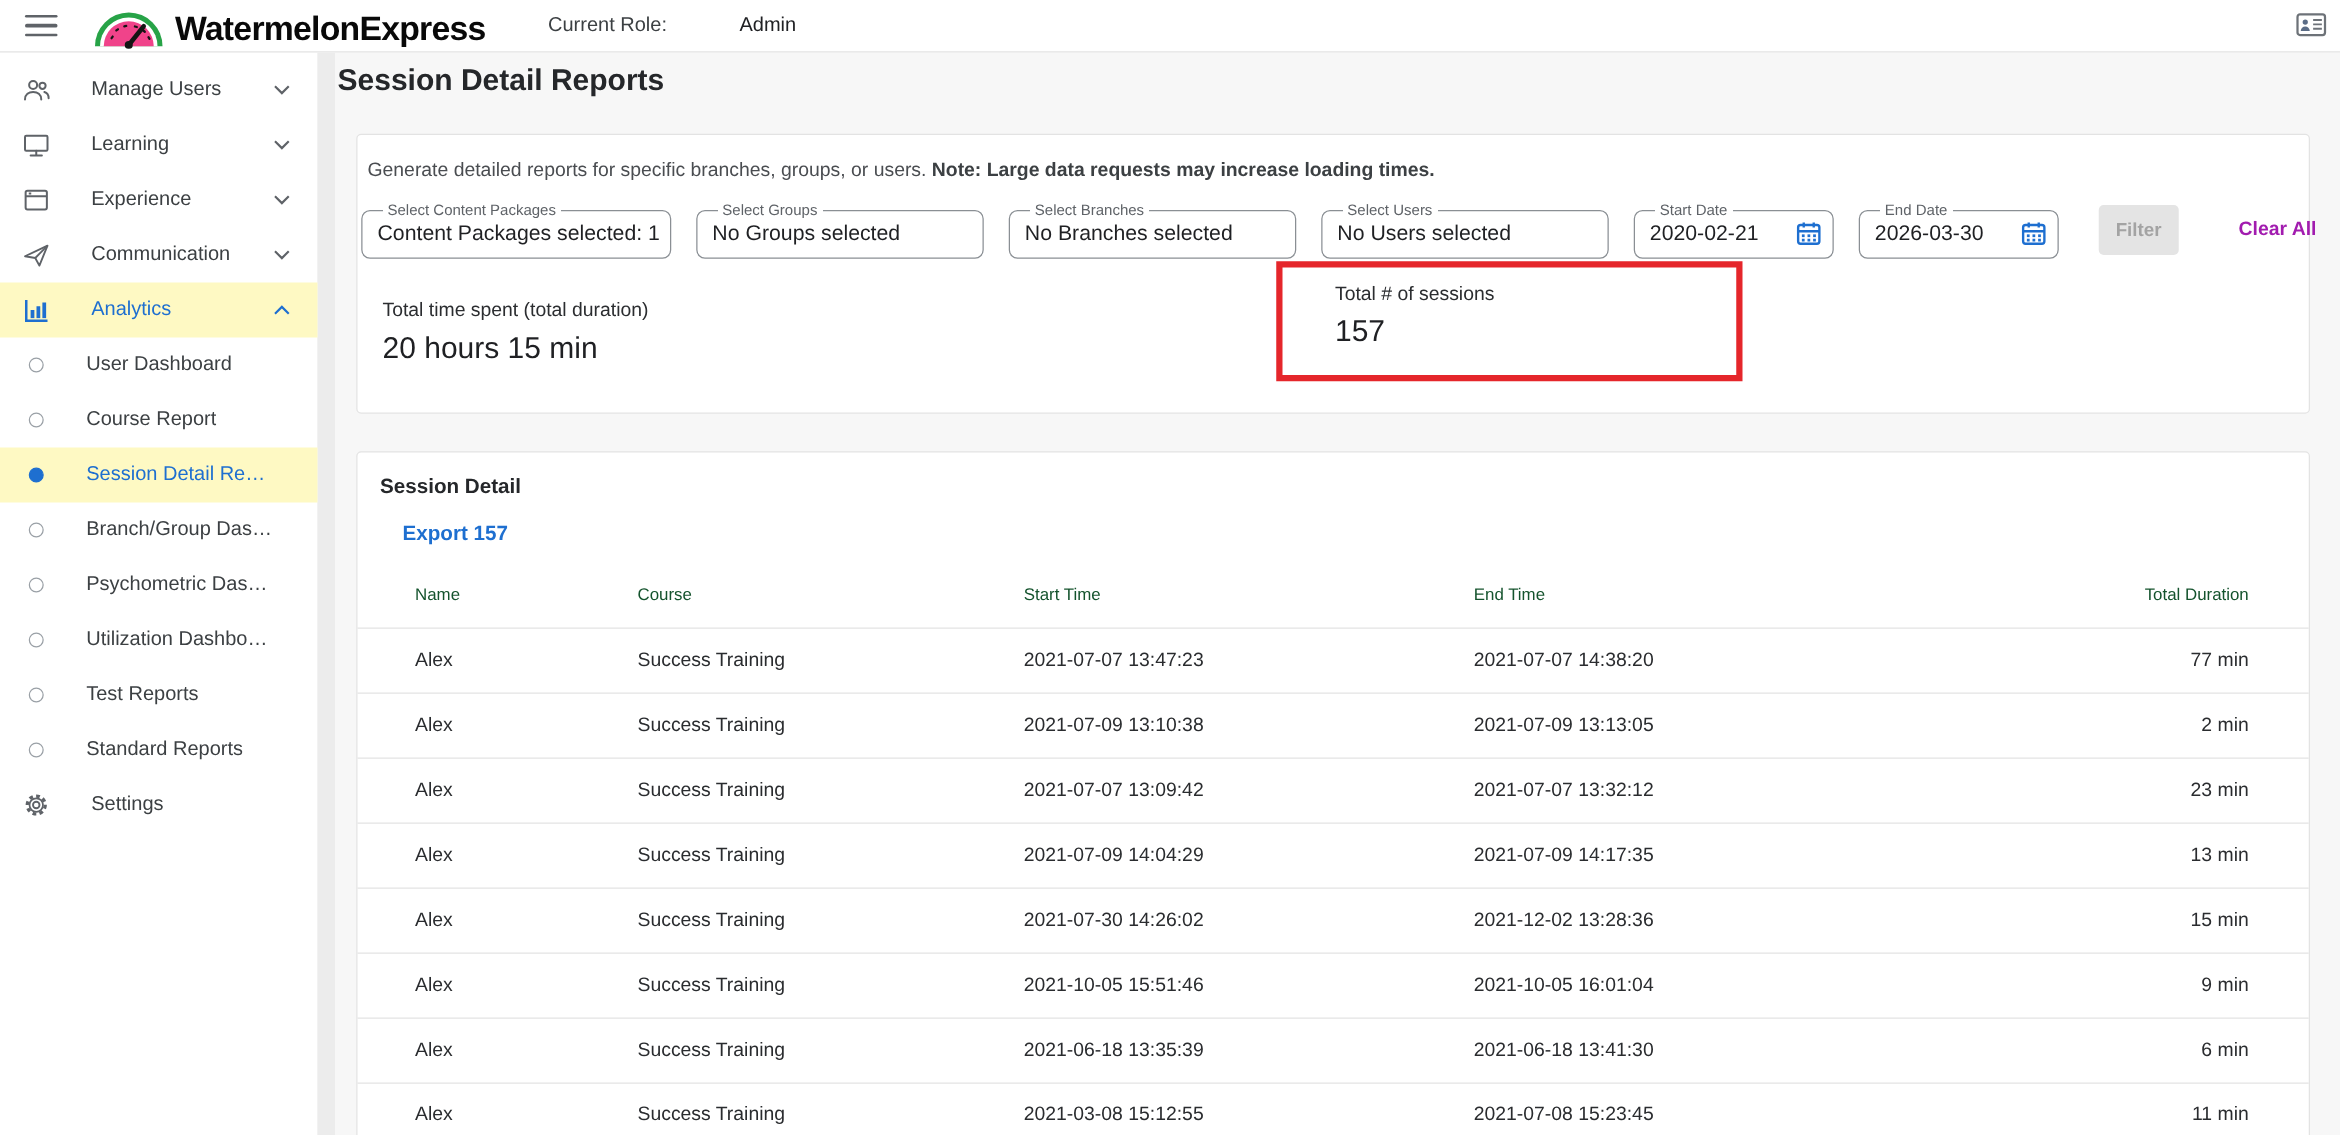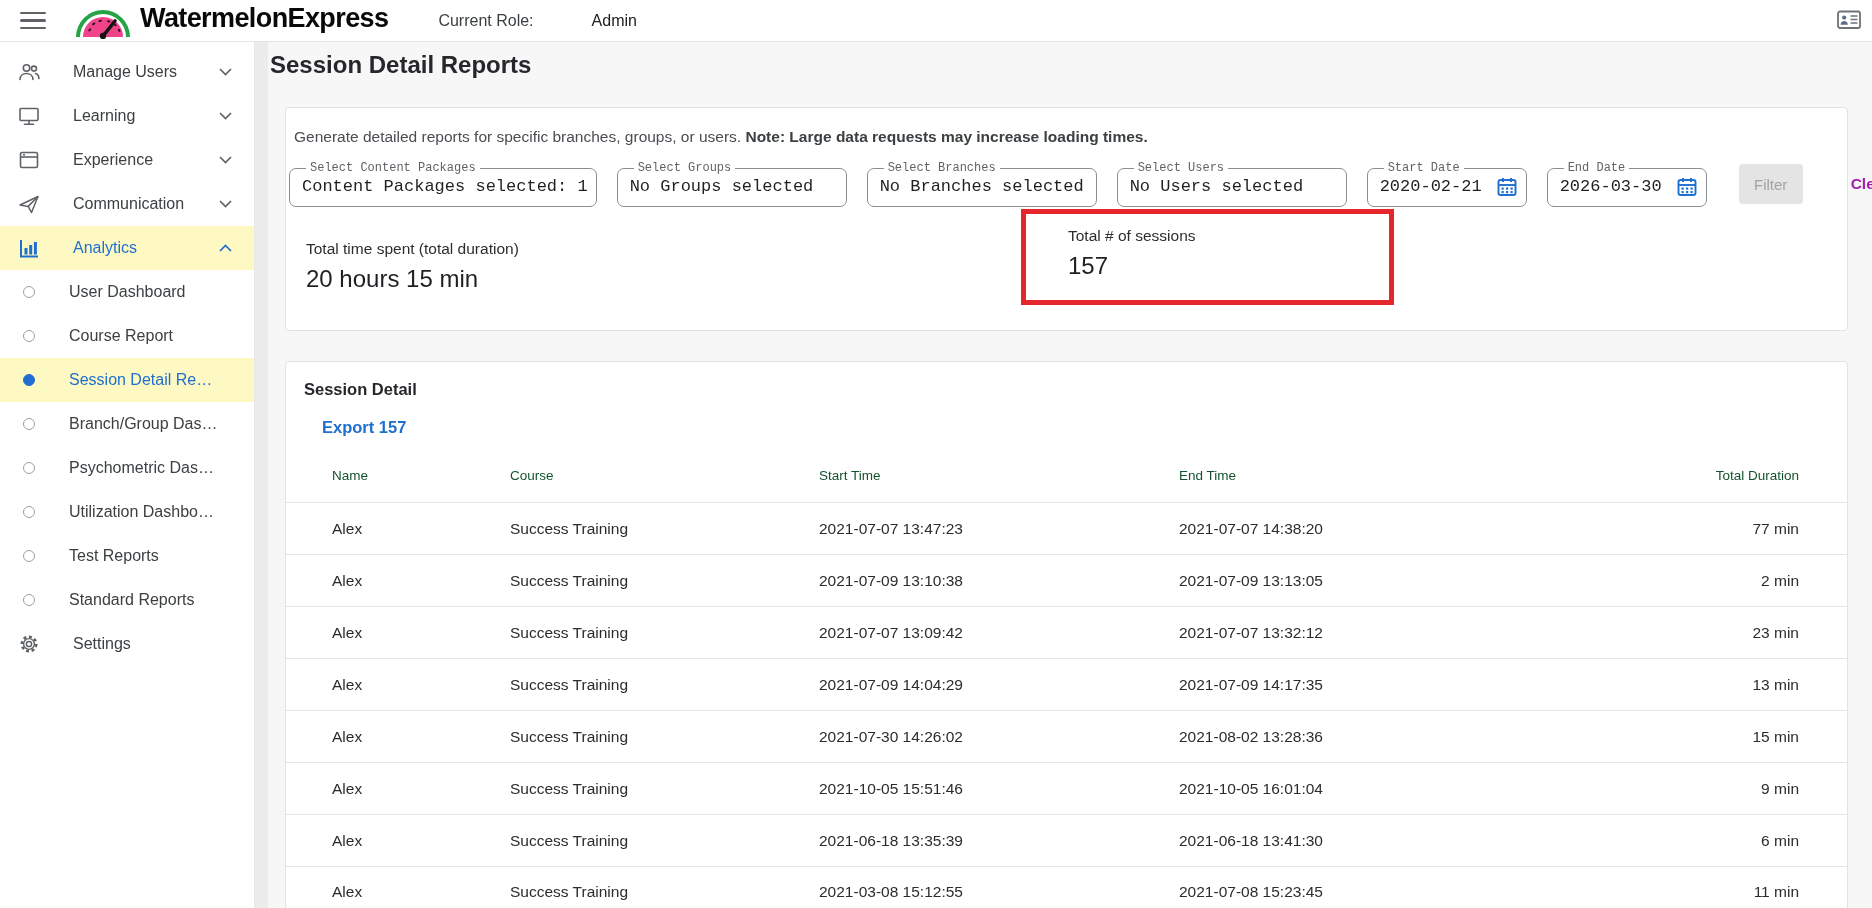--- a/index.html
+++ b/index.html
@@ -3,21 +3,21 @@
 <meta charset="utf-8">
 <style>
   * { margin:0; padding:0; box-sizing:border-box; }
   html,body { width:1872px; height:908px; overflow:hidden; }
   body { font-family:"Liberation Sans","DejaVu Sans",sans-serif; background:#f7f7f7; color:#202124; }
 
   
   .hdr { height:42px; background:#fff; border-bottom:1px solid #e4e4e4; display:flex; align-items:center; position:relative; }
   .burger { width:26px; display:flex; flex-direction:column; gap:5px; margin-left:20px; cursor:pointer; }
   .burger span { height:2.5px; background:#5f6368; border-radius:2px; display:block; }
-  .brand { display:flex; align-items:flex-start; margin-left:28px; gap:8px; }
+  .brand { display:flex; align-items:flex-end; margin-left:28px; gap:8px; }
   .brand-name { font-size:27px; font-weight:800; letter-spacing:-0.6px; color:#090909; }
   .role { display:flex; margin-left:50px; font-size:16px; color:#3c4043; }
   .role .lab { }
   .role .val { margin-left:58px; color:#202124; }
   .account { position:absolute; right:10px; top:8px; width:26px; height:24px; cursor:pointer; }
 
   
   .shell { display:flex; height:866px; }
   .sidebar { width:255px; background:#fff; border-right:1px solid #e6e6e6; padding-top:8px; flex:none; }
   .scrolltrack { width:13px; background:#ececec; flex:none; }
@@ -35,30 +35,30 @@
   
   .main { flex:1; overflow:hidden; }
   .page-title { font-size:24px; font-weight:700; color:#25272a; margin:9px 0 0 2px; line-height:27px; }
   .card { width:1563px; margin-left:17px; background:#fff; border:1px solid #e3e3e3; border-radius:4px; }
 
   .filter-card { margin-top:29px; height:224px; padding-top:16px; position:relative; }
   .desc { margin-left:8px; font-size:15.5px; color:#4a4d51; line-height:26px; }
   .desc b { color:#3c4043; }
 
   .filter-row { display:flex; align-items:center; gap:20px; margin:11px 0 0 3px; }
-  fieldset.f { border:1px solid #8a8f94; border-radius:7px; height:46px; padding:0 8px 4px 12px; background:#fff; cursor:pointer; flex:none;font-family:Liberation Mono, monospace; }
+  fieldset.f { border:1px solid #8a8f94; border-radius:7px; height:46px; padding:0 8px 4px 12px; background:#fff; cursor:pointer; flex:none; }
   fieldset.f legend { font-size:12px; color:#5f6368; padding:0 4px; margin-left:4px; white-space:nowrap; }
   .fval { font-size:17px; color:#1f2023; line-height:24px; white-space:nowrap; overflow:hidden; }
   .w230 { width:230px; }
   .w160 { width:160px; }
   .datewrap { display:flex; align-items:center; justify-content:space-between; }
   .cal { flex:none; margin-left:6px; cursor:pointer; }
 
   .filter-btn { height:40px; width:64px; margin-left:12px; background:#e4e4e4; border:none; border-radius:4px;
-                color:#a3a3a3; font-size:15px; font-weight:400; font-family:inherit; cursor:default; flex:none; }
+                color:#a3a3a3; font-size:15px; font-weight:700; font-family:inherit; cursor:default; flex:none; }
   .clear-all { margin-left:28px; color:#a21caf; font-size:15.5px; font-weight:700; cursor:pointer; text-decoration:none; white-space:nowrap; }
 
   .stats { position:relative; margin-top:18px; height:92px; }
   .stat-label { font-size:15.5px; color:#2b2d30; line-height:20px; }
   .stat-value { font-size:24px; color:#1f2023; margin-top:7px; line-height:26px; }
   .stat-time { position:absolute; left:20px; top:14px; }
   .red-box { position:absolute; left:735px; top:-16px; width:373px; height:96px; border:5px solid #e5262b; }
   .red-box .stat-inner { padding:12px 16px 0 42px; }
 
   .table-card { margin-top:30px; padding-bottom:60px; }
@@ -377,21 +377,21 @@
         <div>Alex</div>
         <div>Success Training</div>
         <div>2021-07-09 14:04:29</div>
         <div>2021-07-09 14:17:35</div>
         <div class="num">13 min</div>
       </div>
       <div class="trow grid">
         <div>Alex</div>
         <div>Success Training</div>
         <div>2021-07-30 14:26:02</div>
-        <div>2021-08-02 13:28:36</div>
+        <div>2021-12-02 13:28:36</div>
         <div class="num">15 min</div>
       </div>
       <div class="trow grid">
         <div>Alex</div>
         <div>Success Training</div>
         <div>2021-10-05 15:51:46</div>
         <div>2021-10-05 16:01:04</div>
         <div class="num">9 min</div>
       </div>
       <div class="trow grid">

